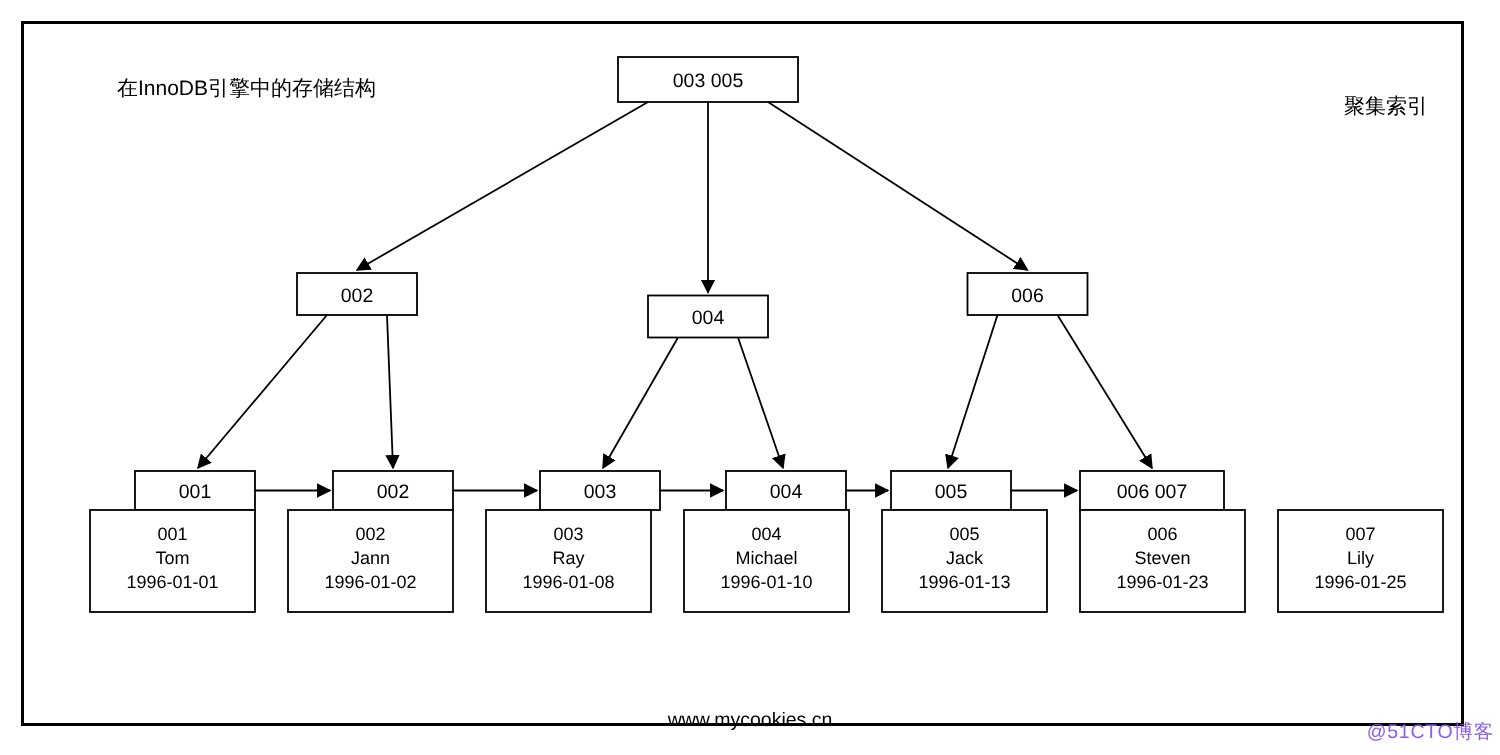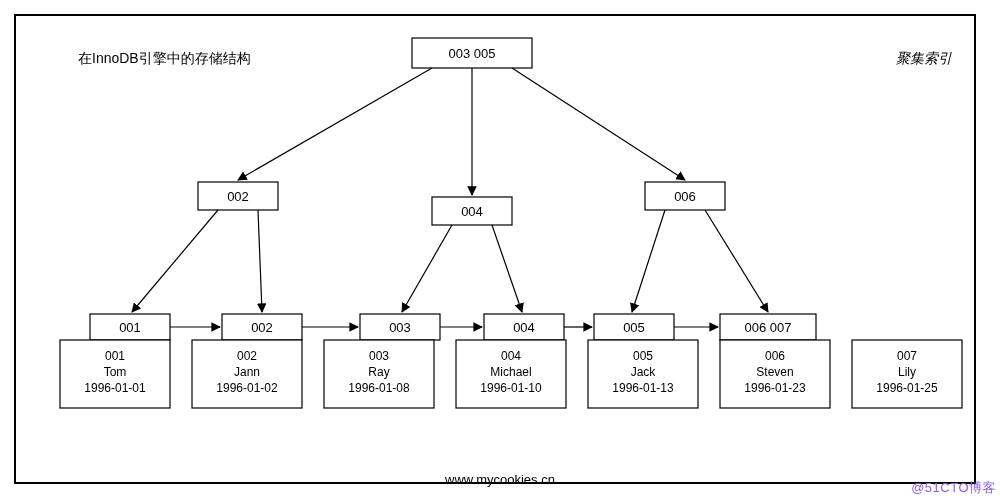--- a/index.html
+++ b/index.html
@@ -16,21 +16,21 @@
     left: 14px; top: 14px;
     width: 962px; height: 470px;
     border: 2px solid #000;
     box-sizing: border-box;
   }
   .caption-left, .caption-right, .footer, .watermark {
     position: absolute;
     font-size: 14px;
   }
   .caption-left  { left: 62px; top: 50px; margin-left: 16px; }
-  .caption-right { right: 48px; top: 50px; font-style: italic; }
+  .caption-right { right: 48px; top: 62px; }
   .footer { left: 0; right: 0; bottom: 16px; text-align: center; font-size: 13px; }
   .watermark {
     right: 4px; bottom: 6px;
     color: #8b5cf6; font-size: 13px; letter-spacing: 0.5px;
   }
   svg { position: absolute; left: 0; top: 0; }
   .box { fill: #fff; stroke: #000; stroke-width: 1.2; }
   .txt { font-family: Arial, sans-serif; font-size: 13px; text-anchor: middle; }
   .txt-small { font-size: 12px; }
 </style>

